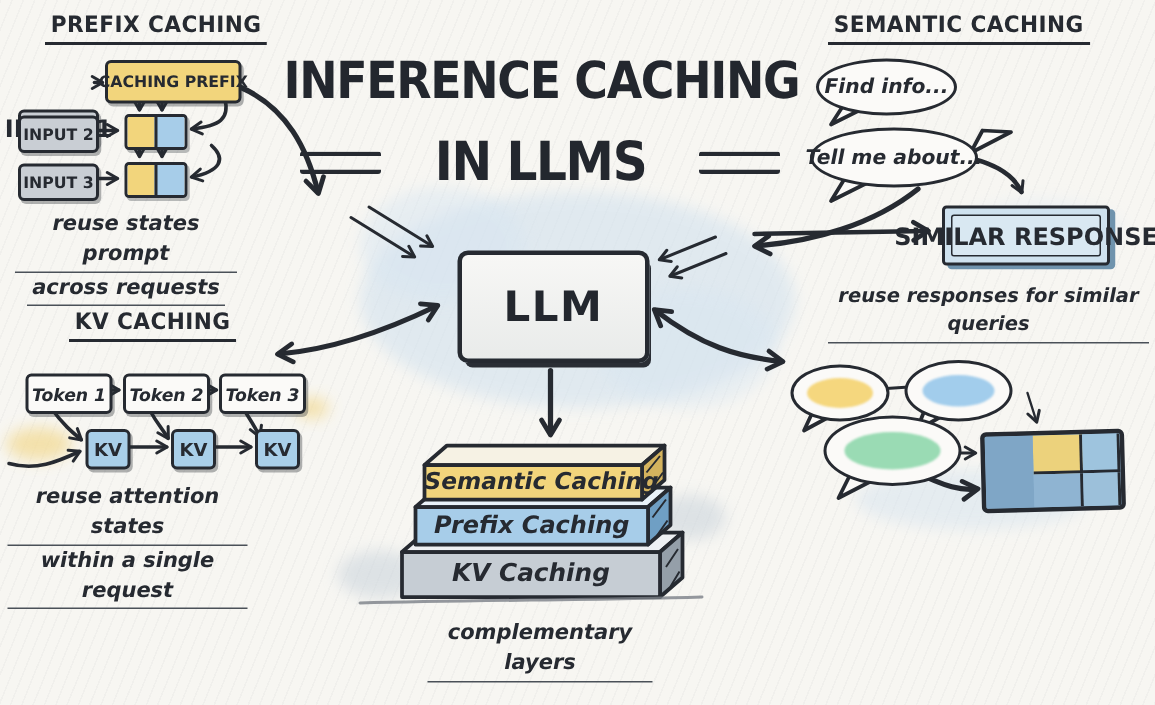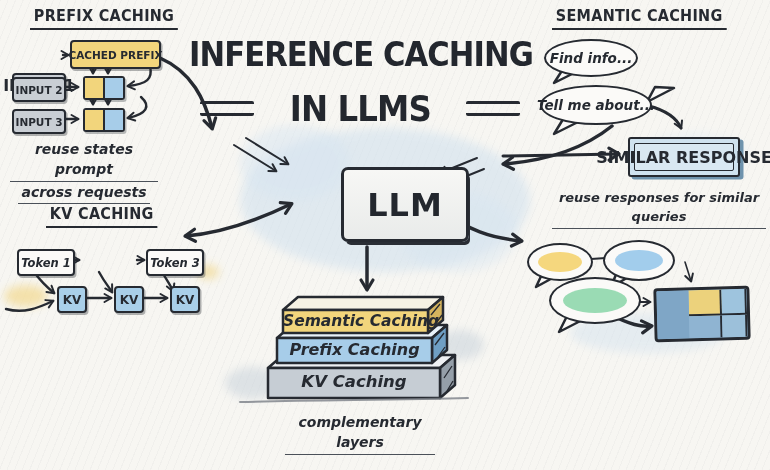--- a/index.html
+++ b/index.html
@@ -146,21 +146,21 @@
   <div class="abs lvl" style="left:170px;top:34px;width:380px;text-align:center;font-size:34px;
         font-weight:800;letter-spacing:-1px;transform:scaleX(.9);white-space:nowrap;color:#23272e;">INFERENCE CACHING</div>
   <div class="abs lvl flex" style="left:200px;top:86px;width:320px;height:44px;gap:28px;justify-content:center;">
     <span class="dbl"></span>
     <span style="font-size:36px;font-weight:800;letter-spacing:-1px;transform:scaleX(.9);white-space:nowrap;color:#23272e;">IN LLMS</span>
     <span class="dbl"></span>
   </div>
 
   <div class="abs lvl heading" style="left:30px;top:7px;">PREFIX CACHING</div>
   <div class="abs lvl box" style="left: 12px; top: 45px; width: 50px; height: 21px; font-size: 16px; background-color: rgb(201, 206, 212); margin-top: 28px;">INPUT 1</div>
-  <div class="abs lvl box" style="left: 70px; top: 40px; width: 87px; height: 25px; font-size: 10.5px; background-color: rgb(242, 213, 124);">CACHED PREFIX</div>
+  <div class="abs lvl box" style="left: 70px; top: 40px; width: 87px; height: 25px; font-size: 10.5px; background-color: rgb(242, 213, 124);">CACHING PREFIX</div>
   <div class="abs lvl box" style="left: 12px; top: 77px; width: 50px; height: 21px; font-size: 10.5px; background-color: rgb(201, 206, 212);">INPUT 2</div>
   <div class="abs lvl split" style="left:83px;top:76px;width:38px;height:20px;">
     <div class="half" style="background-color: rgb(242, 213, 124);"></div>
     <div class="half" style="background-color: rgb(167, 205, 233);"></div>
   </div>
   <div class="abs lvl box" style="left: 12px; top: 109px; width: 50px; height: 21px; font-size: 10.5px; background-color: rgb(201, 206, 212);">INPUT 3</div>
   <div class="abs lvl split" style="left:83px;top:108px;width:38px;height:20px;">
     <div class="half" style="background-color: rgb(242, 213, 124);"></div>
     <div class="half" style="background-color: rgb(167, 205, 233);"></div>
   </div>
@@ -175,30 +175,36 @@
   <div class="abs lvl" style="left: 628px; top: 137px; width: 108px; height: 36px; border: 2.5px solid rgb(38, 42, 49); border-radius: 3px; box-shadow: rgb(111, 147, 173) 3.5px 2.5px 0px 0px; background-color: rgb(207, 226, 239);">
     <div style="position: absolute; inset: 4px; border: 1.5px solid rgb(38, 42, 49); border-radius: 2px; display: flex; align-items: center; justify-content: center; font-size: 16px; font-weight: 700; white-space: nowrap; background-color: rgb(217, 232, 242);">SIMILAR RESPONSE</div>
   </div>
   <div class="abs lvl caption" style="left:552px;top:189px;width:214px;font-size:13px;">
     <span class="u">reuse responses for similar queries</span>
   </div>
 
   <div class="abs lvl heading" style="left:46px;top:205px;">KV CACHING</div>
   <div class="abs lvl box" style="left:17px;top:249px;width:54px;height:23px;font-size:11.5px;
         font-style:italic;background:#fbfaf8;">Token 1</div>
+  <div class="abs lvl box" style="left:82px;top:249px;width:54px;height:23px;font-size:11.5px;
+        font-style:italic;background:#fbfaf8;">Token 2</div>
   <div class="abs lvl box" style="left:146px;top:249px;width:54px;height:23px;font-size:11.5px;
         font-style:italic;background:#fbfaf8;">Token 3</div>
   <div class="abs lvl box" style="left: 57px; top: 286px; width: 26px; height: 23px; font-size: 12px; background-color: rgb(169, 207, 233);">KV</div>
   <div class="abs lvl box" style="left: 114px; top: 286px; width: 26px; height: 23px; font-size: 12px; background-color: rgb(169, 207, 233);">KV</div>
   <div class="abs lvl box" style="left: 170px; top: 286px; width: 26px; height: 23px; font-size: 12px; background-color: rgb(169, 207, 233);">KV</div>
+  <div class="abs lvl caption" style="left:5px;top:321px;width:160px;">
+    <span class="u">reuse attention states</span><br>
+    <span class="u">within a single request</span>
+  </div>
 
   <div class="abs lvl" style="left:305px;top:167px;width:122px;height:69px;border:3.5px solid #262a31;
         border-radius:7px;background:linear-gradient(180deg,#f7f7f5,#e9ebea);
         box-shadow:3px 5px 0 -2px #2a2e35;display:flex;align-items:center;justify-content:center;
-        font-size:32px;font-weight:800;letter-spacing:1px;color:#23272e;margin-left:36px;">LLM</div>
+        font-size:28px;font-weight:800;letter-spacing:1px;color:#23272e;">LLM</div>
 
   <div class="abs lvl stacklabel" style="left:283px;top:312px;width:145px;font-size:15.5px;">Semantic Caching</div>
   <div class="abs lvl stacklabel" style="left:277px;top:340px;width:155px;font-size:16px;">Prefix Caching</div>
   <div class="abs lvl stacklabel" style="left:268px;top:372px;width:172px;font-size:16.5px;">KV Caching</div>
   <div class="abs lvl caption" style="left:285px;top:412px;width:150px;">
     <span class="u">complementary layers</span>
   </div>
 
   <div class="abs lvl ellipse" style="left:527px;top:243px;width:62px;height:34px;">
     <div class="blob" style="width: 44px; height: 20px; background-color: rgb(245, 215, 126);"></div>

